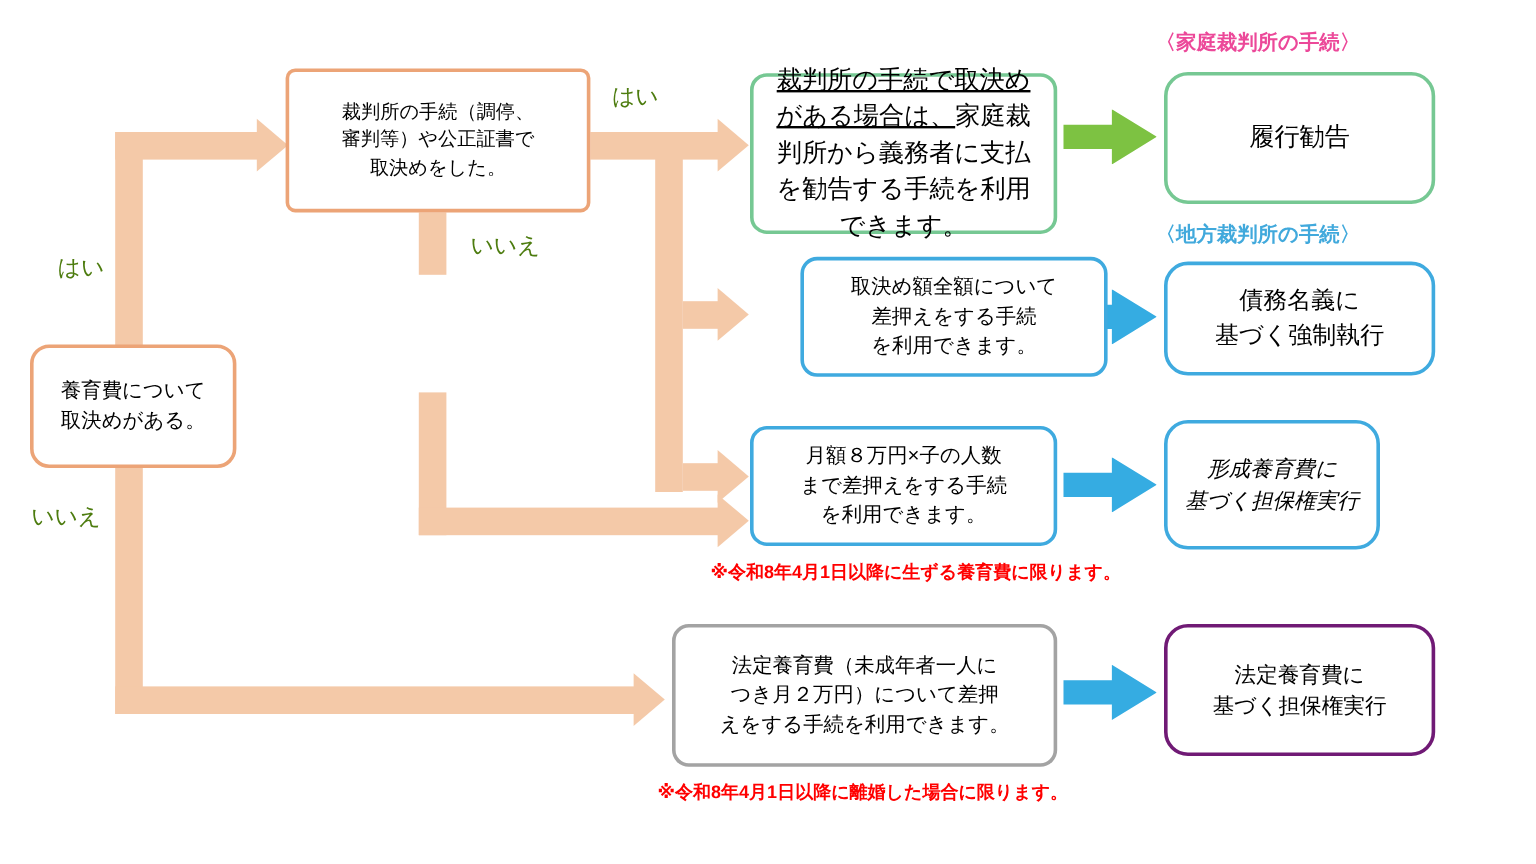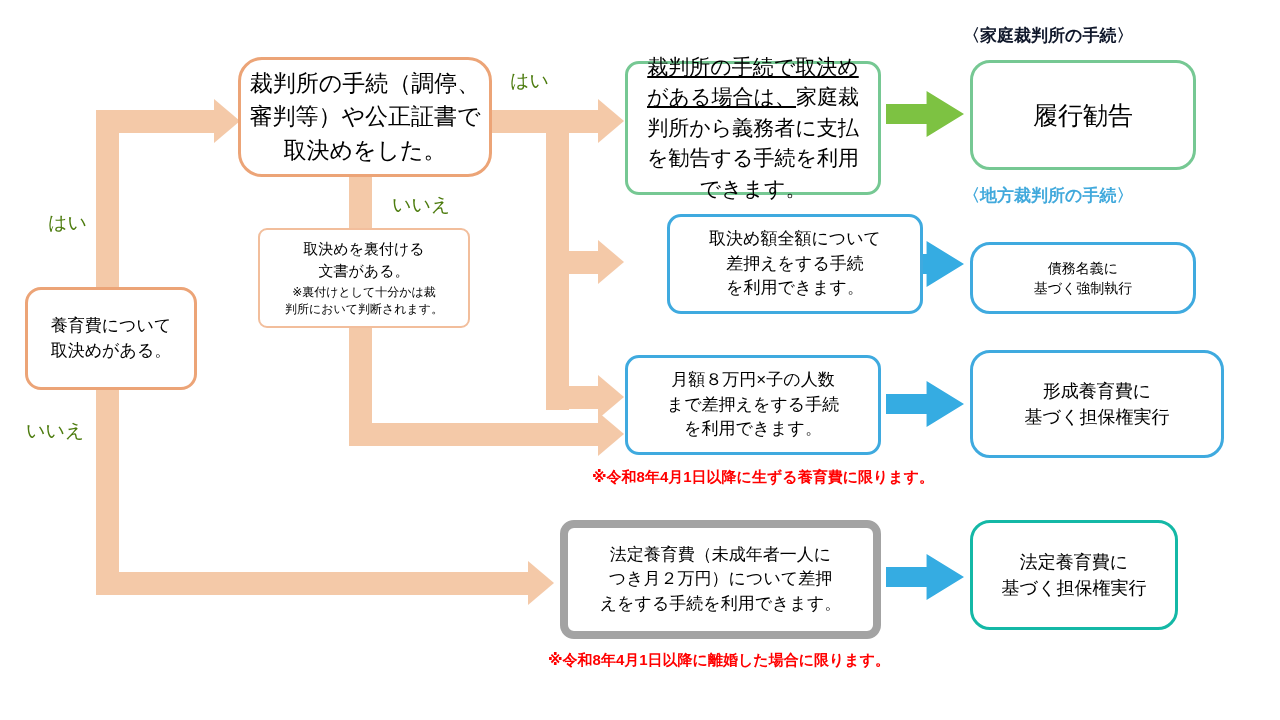--- a/index.html
+++ b/index.html
@@ -8,49 +8,49 @@
   .canvas { position:relative; width:1280px; height:720px; background:#fff; overflow:hidden; }
 
   
   .box { position:absolute; background:#fff; display:flex; flex-direction:column;
          align-items:center; justify-content:center; text-align:center;
          white-space:pre-line; line-height:1.45; z-index:3; }
 
   #box-start { left:25px; top:287px; width:172px; height:103px;
                border:3px solid #ECA477; border-radius:16px; font-size:17px; }
   #box-court { left:238px; top:57px; width:254px; height:120px;
-               border:3px solid #ECA477; border-radius:24px; font-size:23px; }
+               border:3px solid #ECA477; border-radius:8px; font-size:16px; }
   #box-doc   { left:258px; top:228px; width:212px; height:100px;
                border:2px solid #F2BE9C; border-radius:9px; font-size:15px; }
   #box-doc .doc-note { font-size:12px; line-height:1.4; margin-top:2px; }
 
   #box-p1 { left:625px; top:42px;  width:256px; height:134px;
             border:3px solid #76C893; border-radius:14px; font-size:21px;
             white-space:normal; padding:6px 14px;margin-top:19px; }
   #box-p2 { left:625px; top:214px; width:256px; height:100px;
             border:3px solid #3FAADF; border-radius:14px; font-size:17px;margin-left:42px; }
   #box-p3 { left:625px; top:355px; width:256px; height:100px;
             border:3px solid #3FAADF; border-radius:14px; font-size:17px; }
   #box-p4 { left:560px; top:520px; width:321px; height:119px;
-            border:8px solid #a3a3a3; border-radius:14px; font-size:17px; }
+            border:3px solid #a3a3a3; border-radius:14px; font-size:17px; }
 
   #box-r1 { left:970px; top:60px;  width:226px; height:110px;
-            border:3px solid #76C893; border-radius:20px; font-size:25px; }
-  #box-r2 { left:970px; top:218px; width:226px; height:72px;
-            border:3px solid #3FAADF; border-radius:20px; font-size:14px;margin-top:24px; }
-  #box-r3 { left:970px; top:350px; width:254px; height:108px;
-            border:3px solid #3FAADF; border-radius:20px; font-size:18px; }
-  #box-r4 { left:970px; top:520px; width:208px; height:110px;
-            border:3px solid #14b8a6; border-radius:20px; font-size:18px; }
+            border:3px solid #76C893; border-radius:20px; font-size:21px; }
+  #box-r2 { left:970px; top:218px; width:226px; height:95px;
+            border:3px solid #3FAADF; border-radius:20px; font-size:20px; }
+  #box-r3 { left:970px; top:350px; width:180px; height:108px;
+            border:3px solid #3FAADF; border-radius:20px; font-size:18px;font-style:italic; }
+  #box-r4 { left:970px; top:520px; width:226px; height:110px;
+            border:3px solid #701a75; border-radius:20px; font-size:18px; }
 
   .u { text-decoration:underline; }
 
   
   .hdr { position:absolute; font-size:17px; font-weight:bold; z-index:3; }
-  #hdr-family   { left:963px; top:24px;  color:#0f172a; }
+  #hdr-family   { left:963px; top:24px;  color:#ec4899; }
   #hdr-district { left:963px; top:184px; color:#41A9DC; }
 
   
   .lbl { position:absolute; font-size:19px; color:#4d7c0f; z-index:4; }
   #lbl-yes-left { left:48px;  top:210px; }
   #lbl-no-left  { left:26px;  top:418px; }
   #lbl-yes-top  { left:510px; top:68px;  }
   #lbl-no-mid   { left:392px; top:192px; }
 
   
@@ -126,26 +126,20 @@
   <div class="lbl" id="lbl-no-mid">いいえ</div>
 
   <div class="hdr" id="hdr-family">〈家庭裁判所の手続〉</div>
   <div class="hdr" id="hdr-district">〈地方裁判所の手続〉</div>
 
   <div class="box" id="box-start">養育費について
 取決めがある。</div>
   <div class="box" id="box-court">裁判所の手続（調停、
 審判等）や公正証書で
 取決めをした。</div>
-  <div class="box" id="box-doc">
-    <div>取決めを裏付ける
-文書がある。</div>
-    <div class="doc-note">※裏付けとして十分かは裁
-判所において判断されます。</div>
-  </div>
 
   <div class="box" id="box-p1">
     <div><span class="u">裁判所の手続で取決めがある場合は、</span><span>家庭裁判所から義務者に支払を勧告する手続を利用できます。</span></div>
   </div>
   <div class="box" id="box-p2">取決め額全額について
 差押えをする手続
 を利用できます。</div>
   <div class="box" id="box-p3">月額８万円×子の人数
 まで差押えをする手続
 を利用できます。</div>

